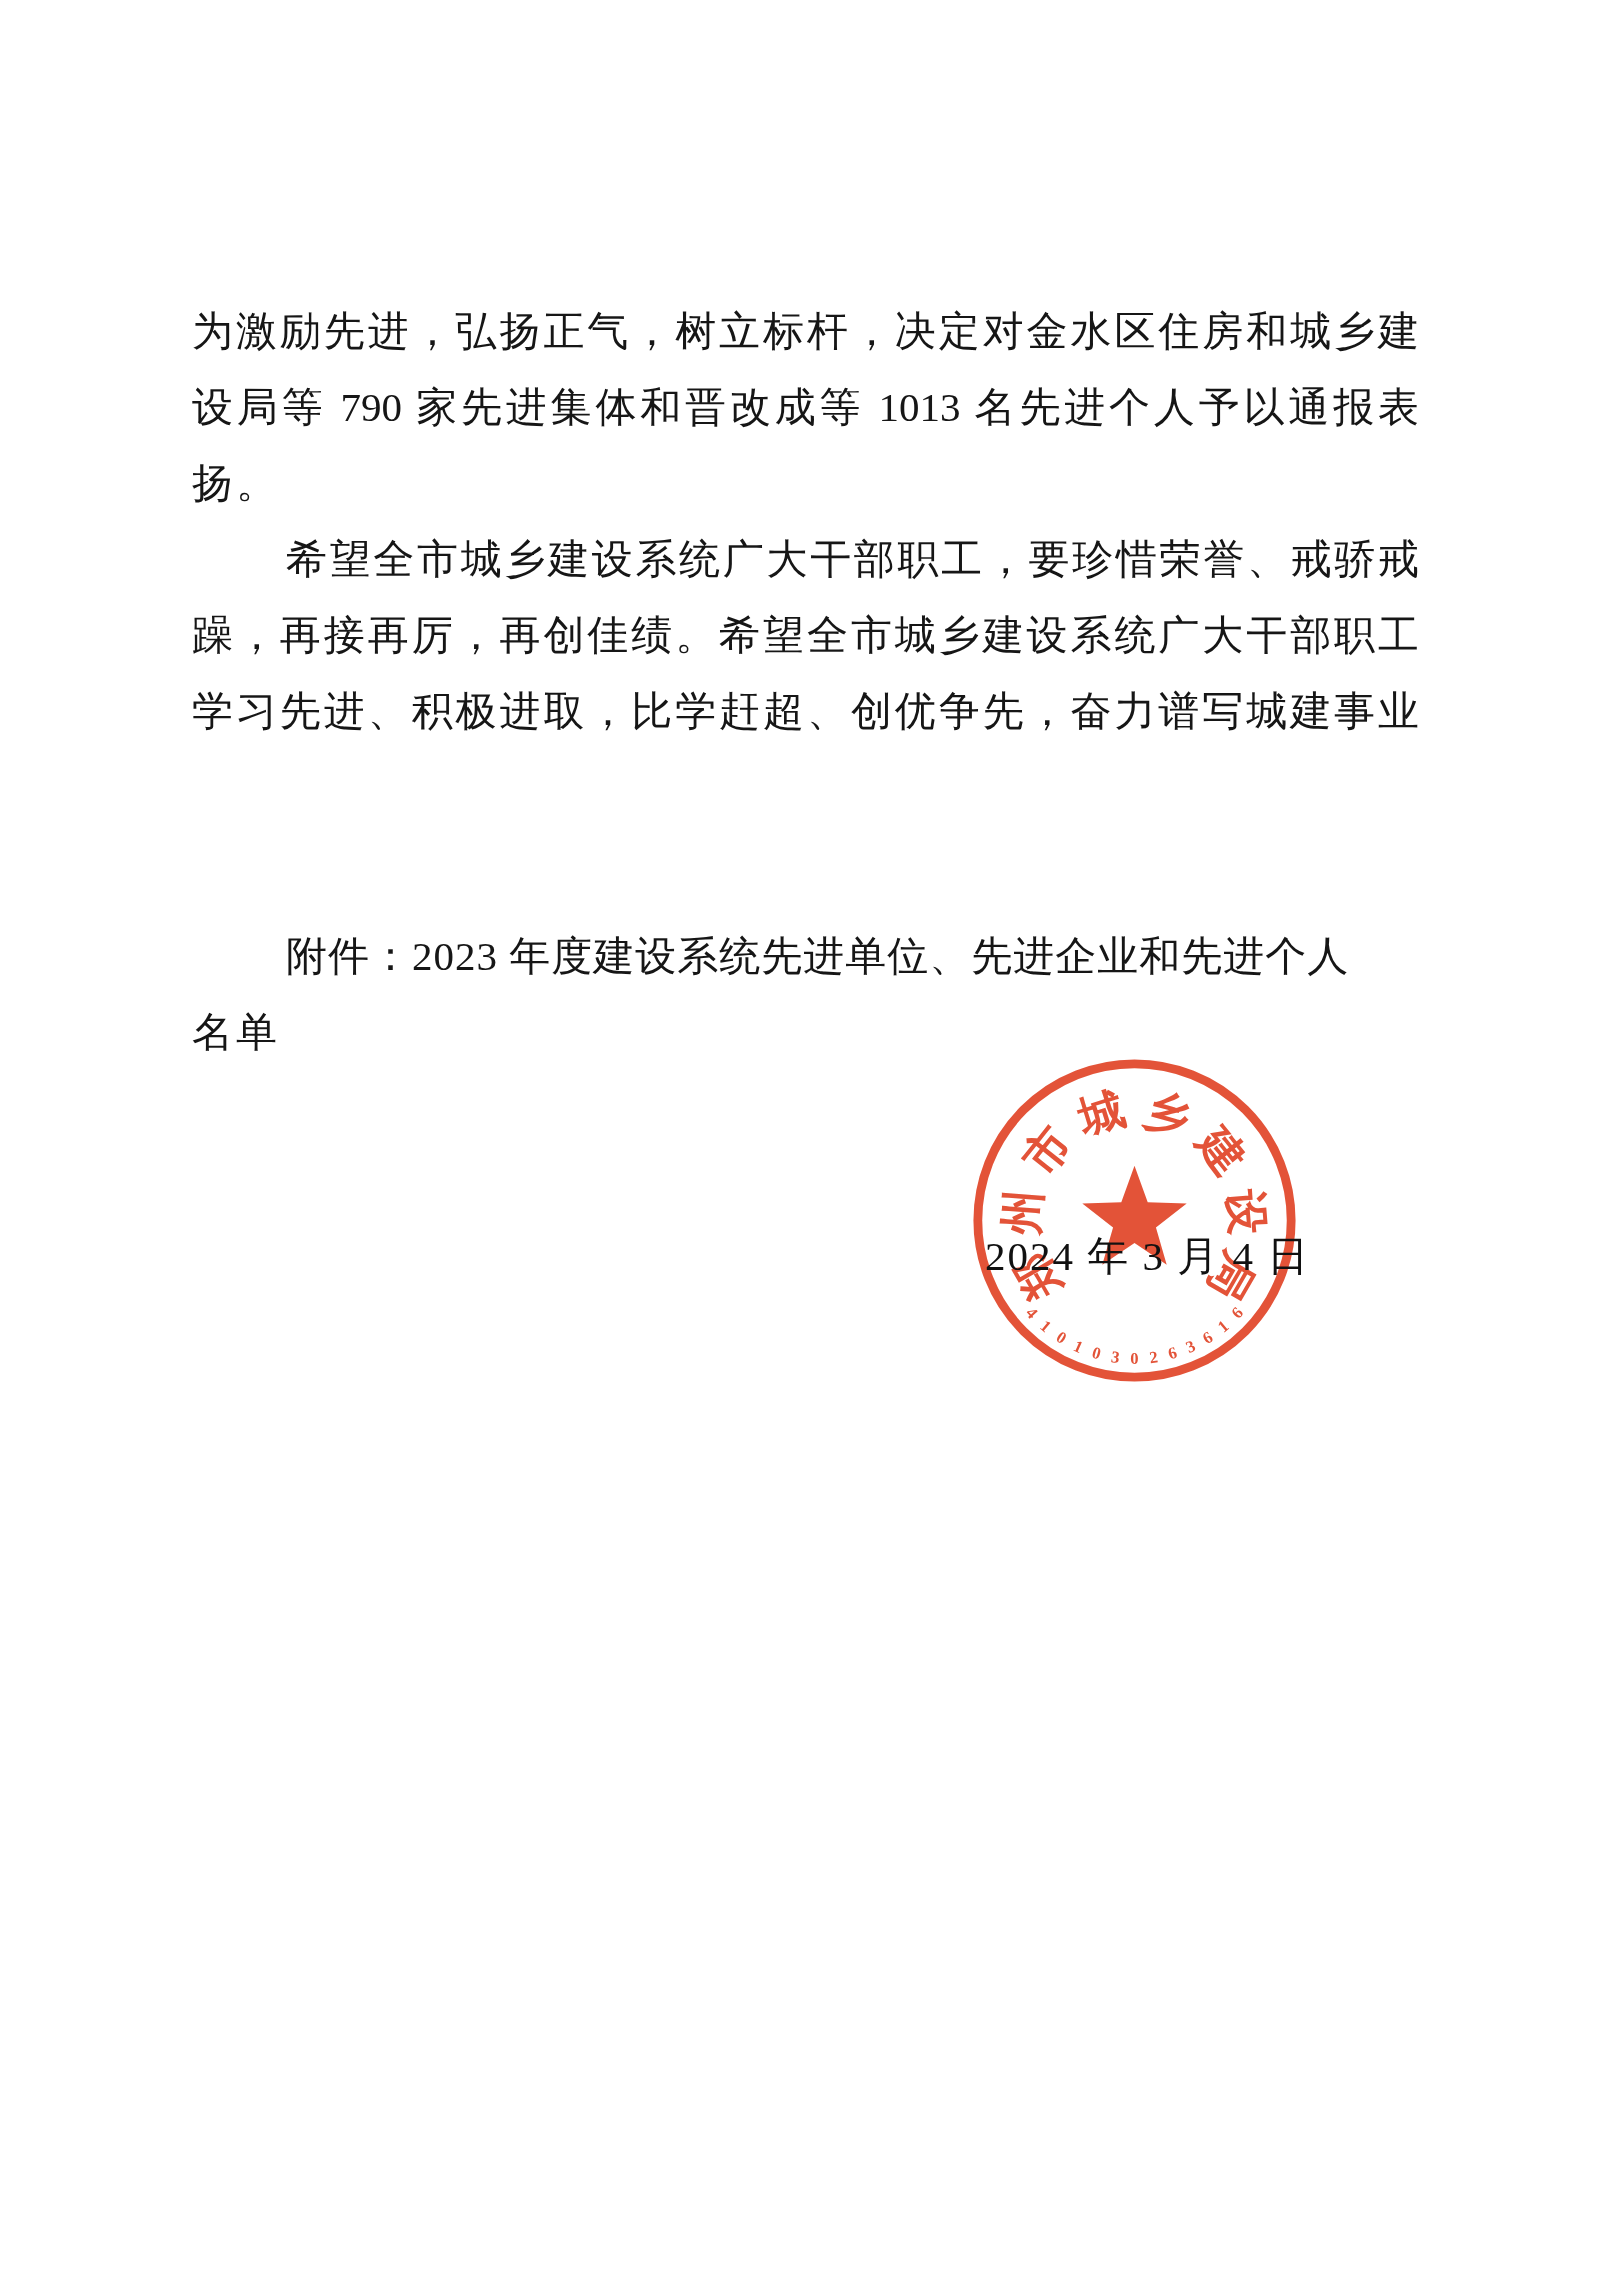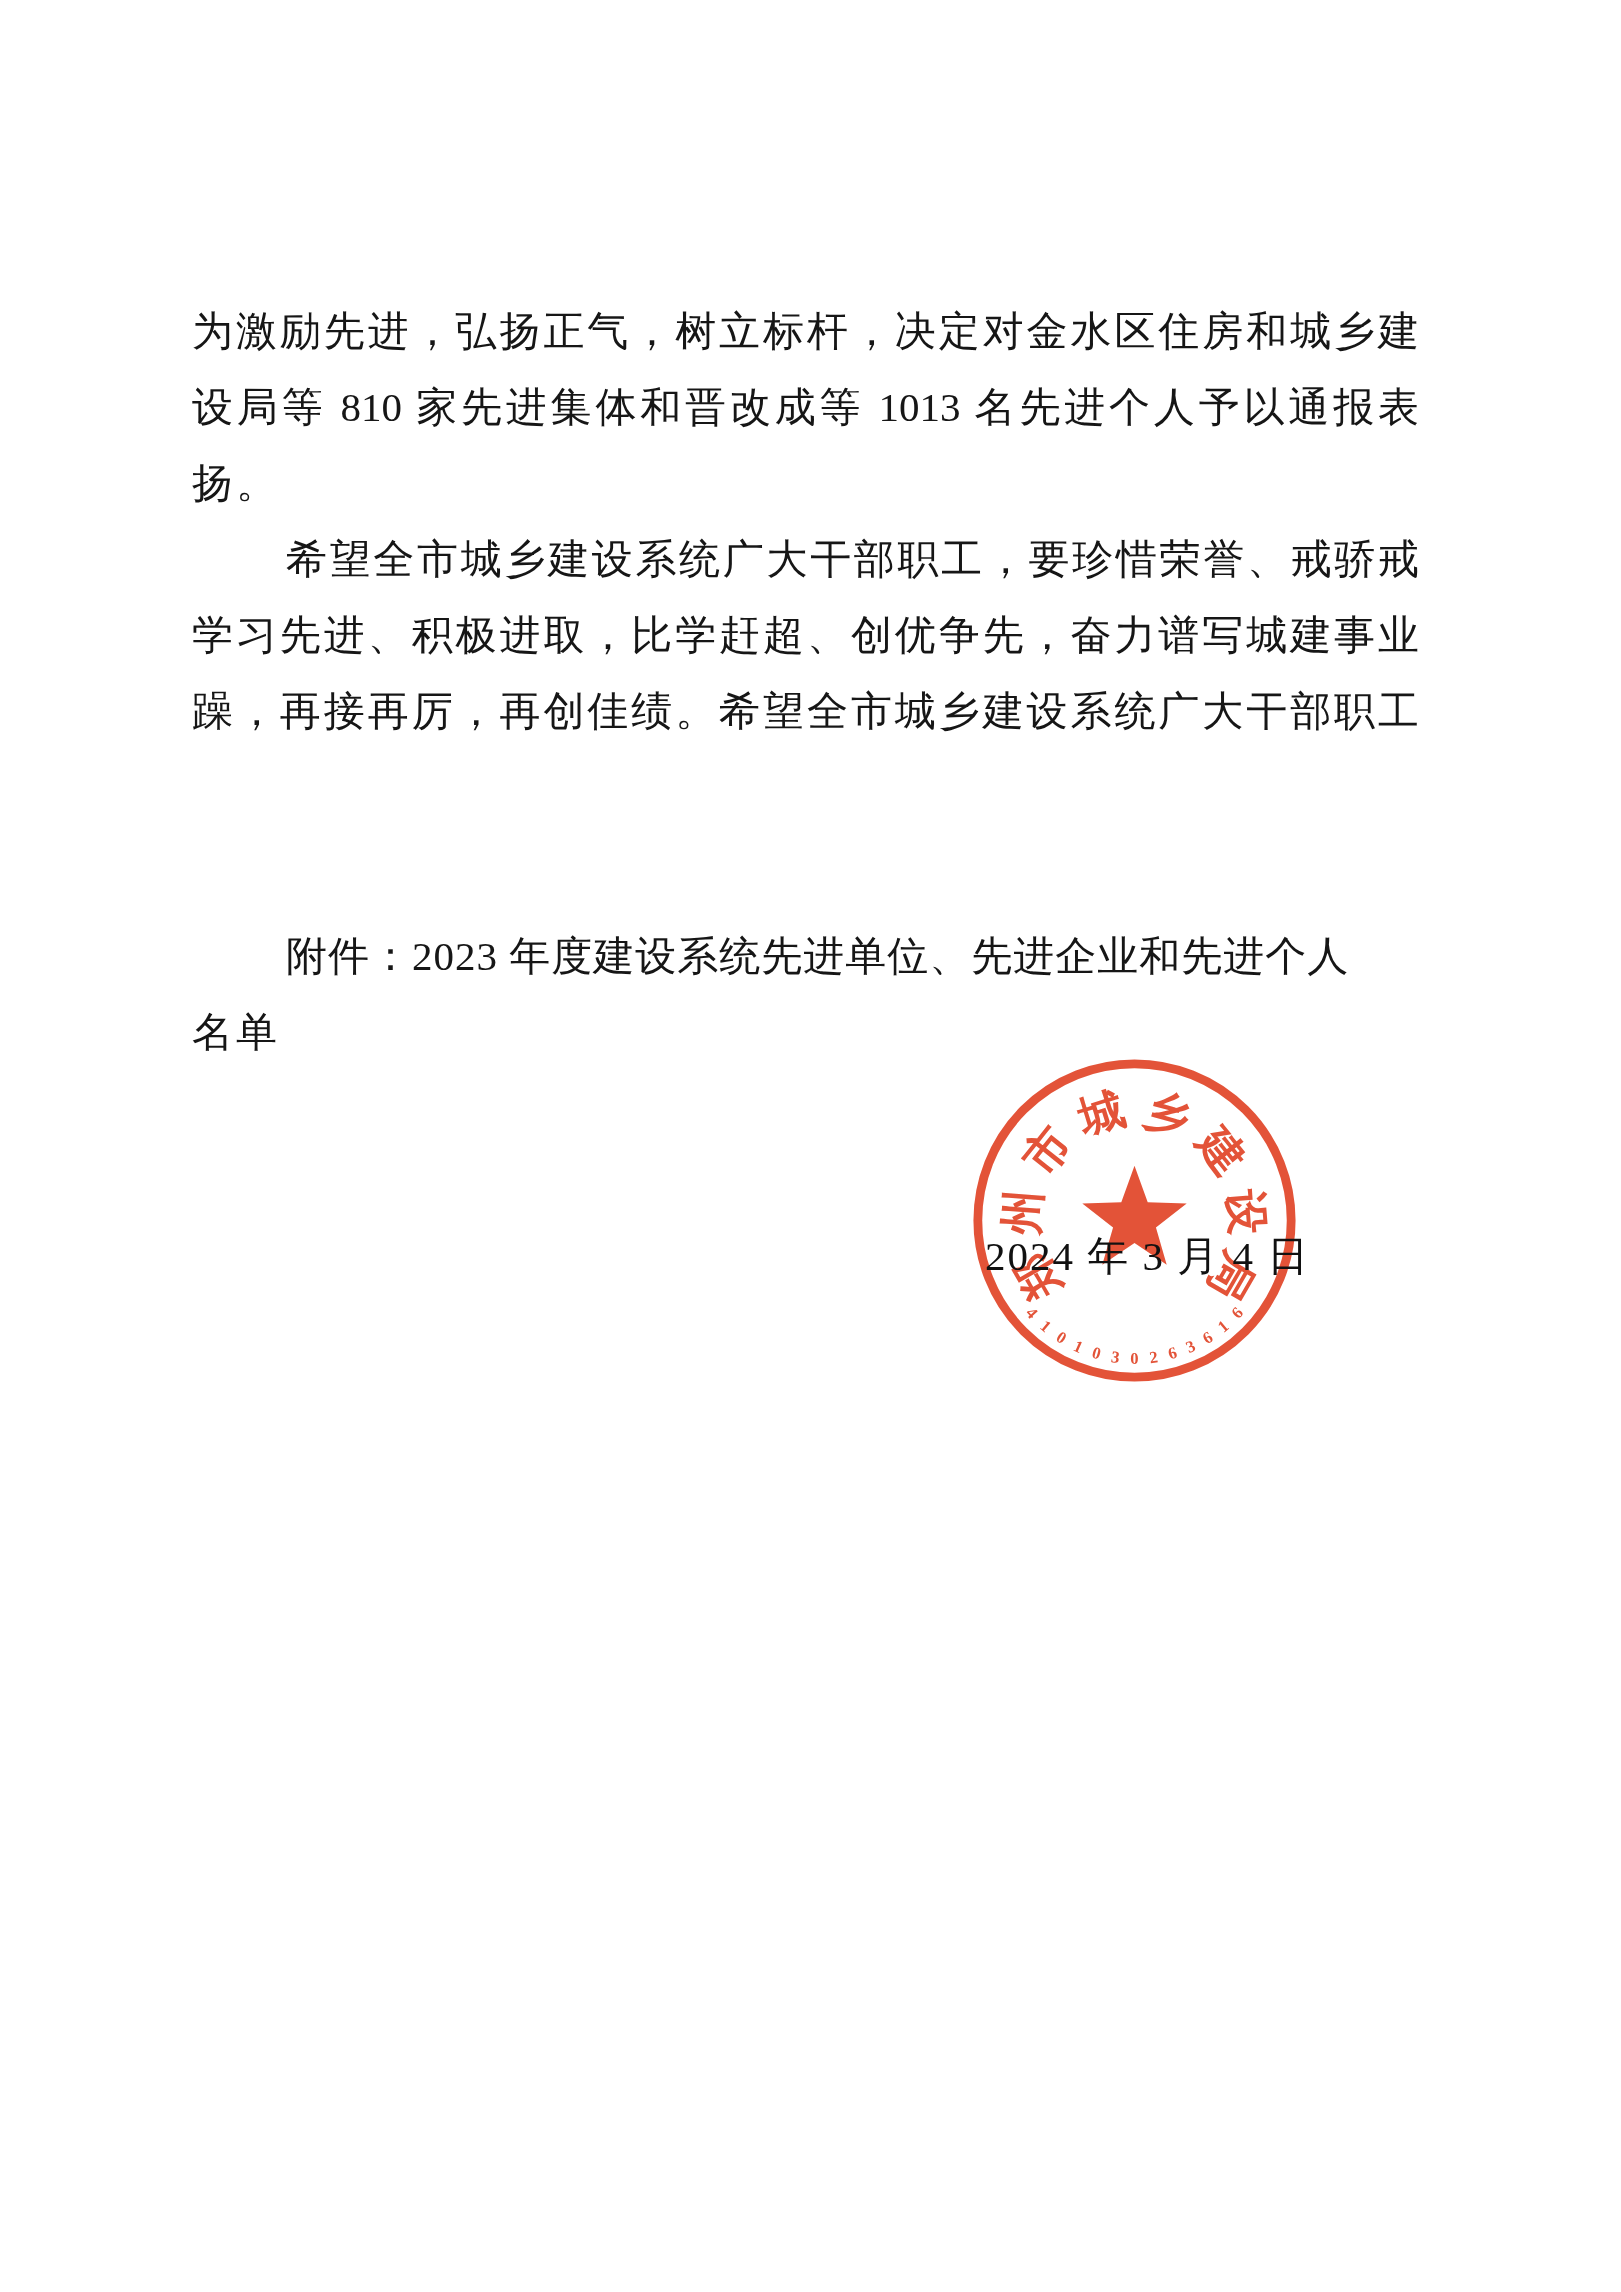--- a/index.html
+++ b/index.html
@@ -48,25 +48,25 @@
     color:#111111;white-space:nowrap;
   }
 </style>
 </head>
 <body>
 
 <div class="page">
 
   <div id="body-lines" class="textblock">
       <div class="line justify">为激励先进，弘扬正气，树立标杆，决定对金水区住房和城乡建</div>
-      <div class="line justify">设局等 810 家先进集体和晋改成等 1013 名先进个人予以通报表</div>
+      <div class="line justify">设局等 790 家先进集体和晋改成等 1013 名先进个人予以通报表</div>
       <div class="line">扬。</div>
       <div class="line justify indent">希望全市城乡建设系统广大干部职工，要珍惜荣誉、戒骄戒</div>
+      <div class="line justify">躁，再接再厉，再创佳绩。希望全市城乡建设系统广大干部职工</div>
       <div class="line justify">学习先进、积极进取，比学赶超、创优争先，奋力谱写城建事业</div>
-      <div class="line justify">躁，再接再厉，再创佳绩。希望全市城乡建设系统广大干部职工</div>
     </div>
 
   <div id="attachment-lines" class="textblock">
       <div class="line indent tight">附件：2023 年度建设系统先进单位、先进企业和先进个人</div>
       <div class="line">名单</div>
     </div>
 
   <svg id="seal-svg" class="seal" viewBox="0 0 336 336" xmlns="http://www.w3.org/2000/svg">
     <circle class="seal-paint-stroke" cx="168" cy="168" r="160" fill="none" stroke-width="9" stroke="#e1472a"></circle>
     <polygon class="seal-paint-fill" transform="translate(168 168)" points="0,-56 13.5,-18.6 53.3,-17.3 21.9,7.1 32.9,45.3 0,23 -32.9,45.3 -21.9,7.1 -53.3,-17.3 -13.5,-18.6" fill="#e1472a"></polygon>

